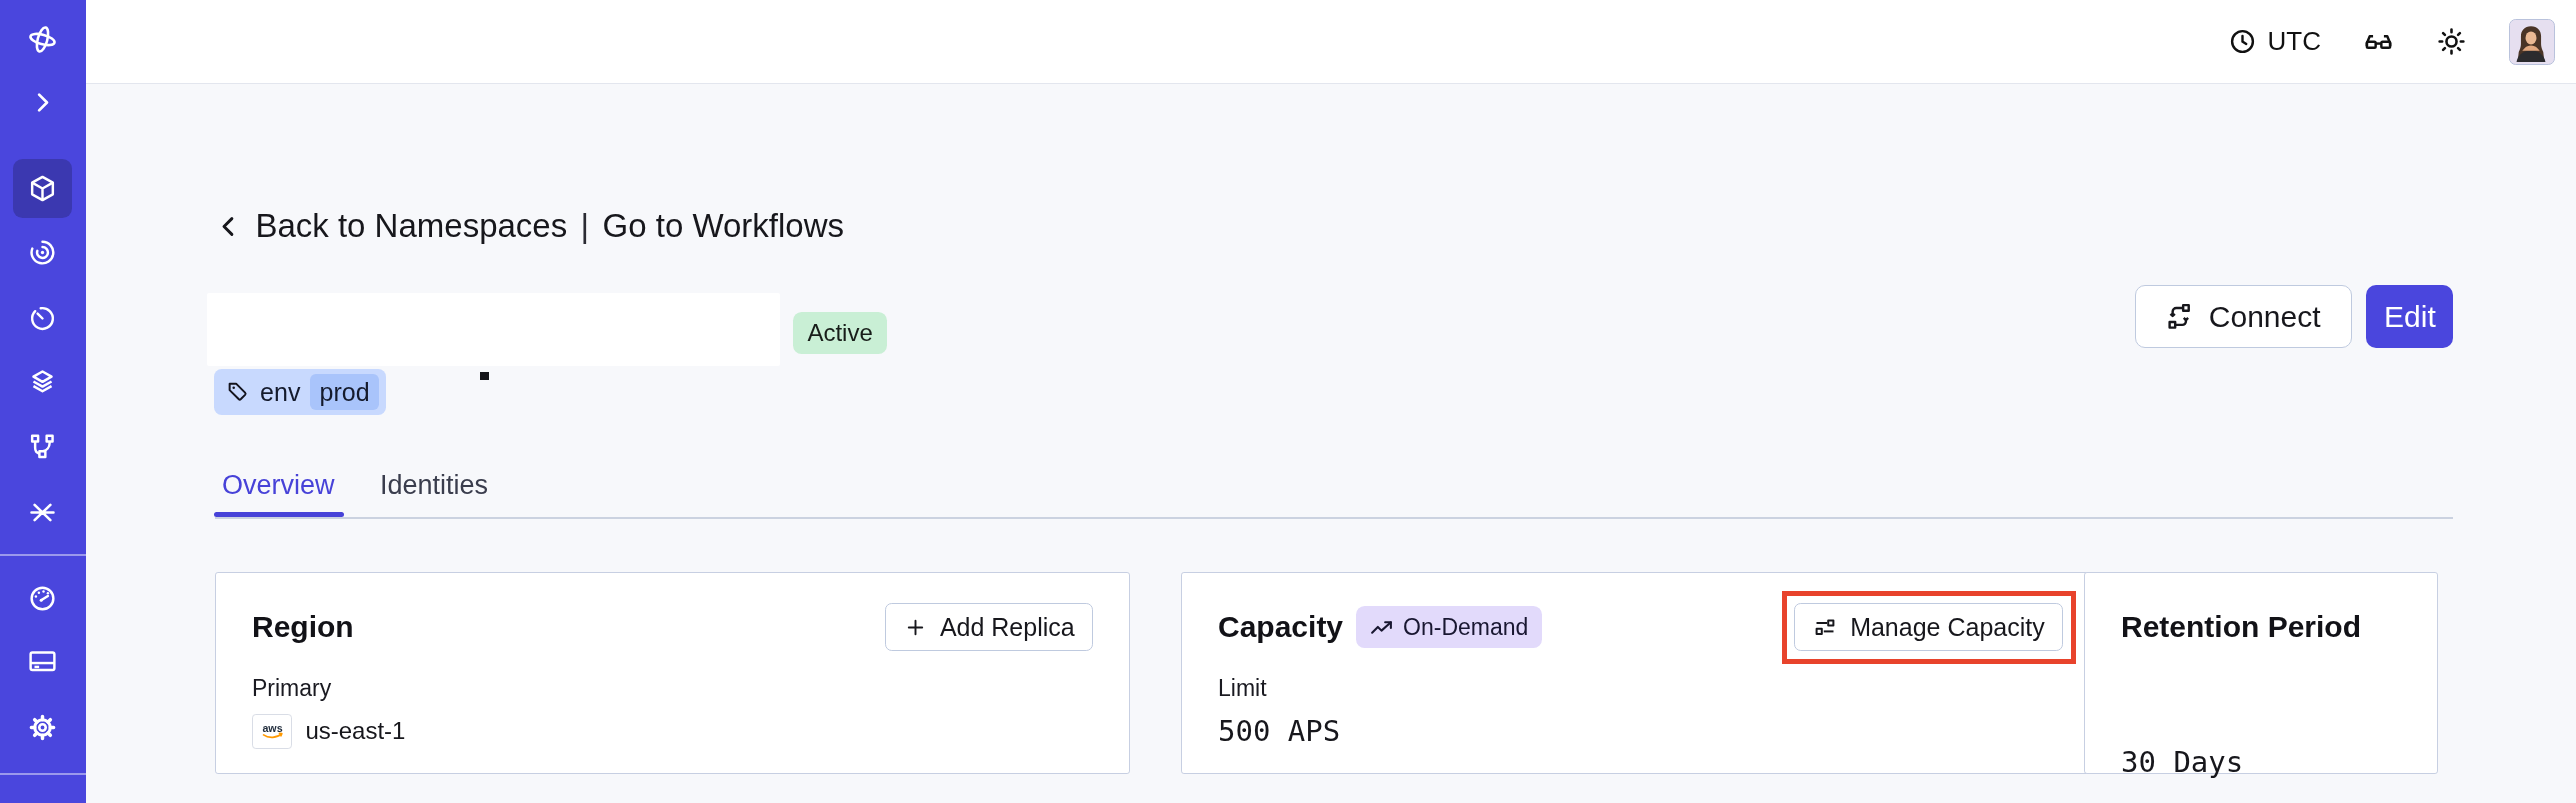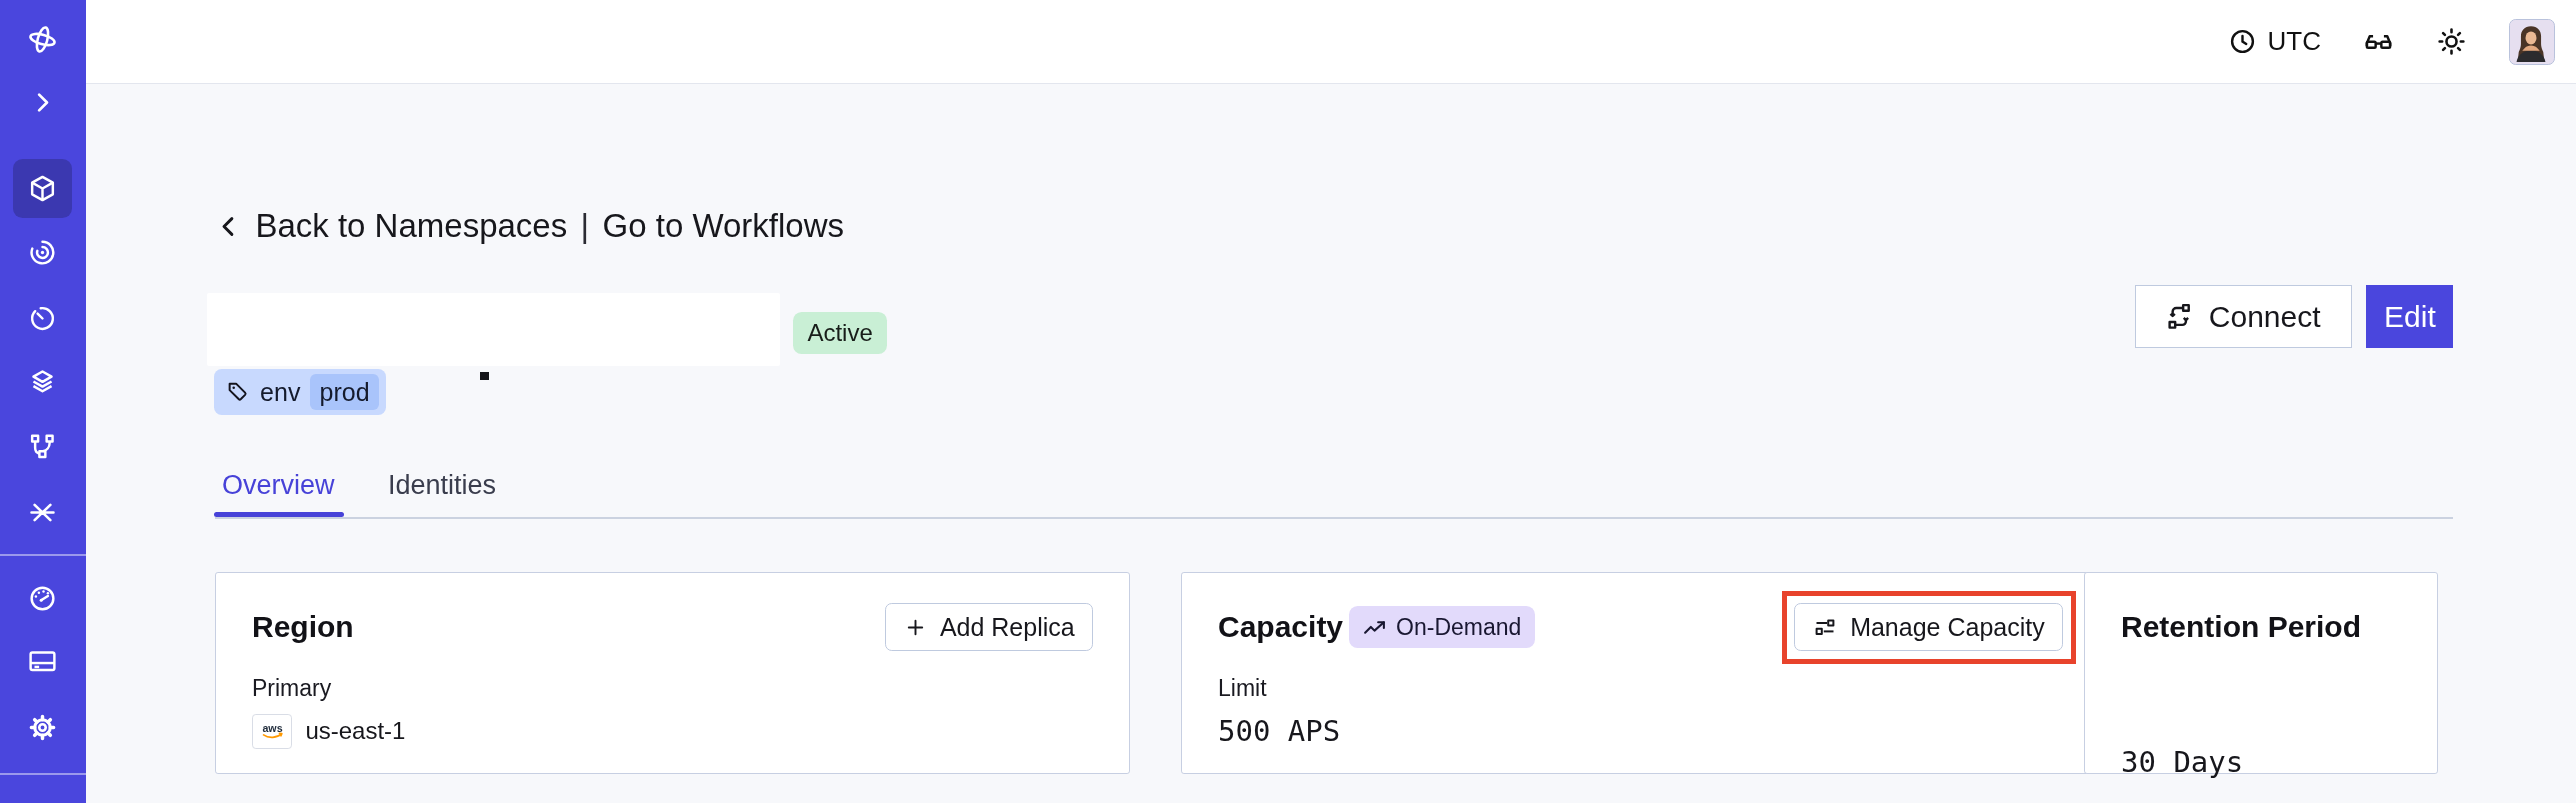--- a/index.html
+++ b/index.html
@@ -35,36 +35,36 @@
   .title-dot{position:absolute;left:394px;top:288px;width:8.6px;height:7.7px;background:#141418;}
   .status-badge{position:absolute;left:707px;top:228px;height:42px;display:flex;align-items:center;
                 padding:0 14.4px;background:#C9EFD5;border-radius:8.6px;font-size:24px;color:#181D19;}
 
   .tag{position:absolute;left:128px;top:285px;height:46px;display:flex;align-items:center;gap:9.6px;
        background:#C8D9FE;border-radius:7.7px;padding:0 6.7px 0 11.5px;font-size:25px;color:#141A2C;cursor:pointer;}
   .tag .tag-val{background:#A9C4FB;border-radius:5.8px;padding:3.8px 9.6px;}
 
   .hdr-btns{position:absolute;top:201px;left:2049px;display:flex;gap:14.4px;}
   .btn{display:flex;align-items:center;justify-content:center;gap:13.4px;box-sizing:border-box;
-       border-radius:0;cursor:pointer;font-weight:500;}
+       border-radius:10px;cursor:pointer;font-weight:500;}
   .btn.secondary{background:#fff;border:1.9px solid #BFCADF;color:#17171C;}
   .btn-connect{width:217px;height:63px;font-size:30px;}
   .btn-edit{width:87px;height:63px;background:#4A46DD;color:#fff;font-size:30px;border:none;}
 
   .tab{position:absolute;top:386px;font-size:27px;cursor:pointer;}
   .tab.active{color:#4742D8;font-weight:500;}
   .tab.idle{color:#3A3D4D;}
   .tab-underline{position:absolute;left:128px;top:428px;width:130px;height:4.8px;background:#4742D8;border-radius:2.9px;}
   .tab-divider{position:absolute;left:129px;top:433px;width:2238px;height:1.9px;background:#CBD2E0;}
 
   .card{position:absolute;top:488px;height:202px;background:#fff;border:1.9px solid #C7CFE2;
         border-radius:2.9px;box-sizing:border-box;padding:29px 36px;}
   .card-head{display:flex;align-items:center;justify-content:space-between;height:50px;}
   .card-title{font-size:30px;font-weight:600;color:#121217;}
-  .head-left{display:flex;align-items:center;gap:6px;}
+  .head-left{display:flex;align-items:center;gap:13px;}
   .pill{display:flex;align-items:center;gap:8.6px;background:#E2DAFB;border-radius:8.6px;
         padding:7.7px 13.4px;font-size:23px;color:#191731;}
   .btn-card{height:48px;padding:0 17.3px;font-size:25px;background:#fff;border:1.9px solid #BFCADF;
             border-radius:6.7px;color:#17171C;}
   .field-label{font-size:23px;color:#1A1A21;margin-top:23px;}
   .field-value{margin-top:11.5px;display:flex;align-items:center;gap:13.4px;}
   .mono{font-family:"DejaVu Sans Mono",monospace;font-size:29px;color:#17171C;}
   .region-val{font-size:24px;color:#17171C;}
   .aws-box{width:40px;height:35px;border:1.9px solid #D9DDE6;border-radius:3.8px;background:#fff;
            box-sizing:border-box;display:flex;align-items:center;justify-content:center;}
@@ -237,21 +237,21 @@
           <path d="M14.7 13.2l1.8 1.7 1.8-1.7"></path>
         </svg>
         <span>Connect</span>
       </button>
       <button class="btn btn-edit">
         <span>Edit</span>
       </button>
     </div>
 
     <span class="tab active" style="left:136px">Overview</span>
-    <span class="tab idle" style="left:302px">Identities</span>
+    <span class="tab idle" style="left:294px">Identities</span>
     <div class="tab-underline"></div>
     <div class="tab-divider"></div>
 
     <section class="card" style="left:129px;width:915px">
       <div class="card-head">
         <span class="card-title">Region</span>
         <button class="btn secondary btn-card">
           <svg width="23" height="23" viewBox="0 0 24 24" fill="none" stroke="#17171C" stroke-width="2" stroke-linecap="round">
             <path d="M12 5v14M5 12h14"></path>
           </svg>

